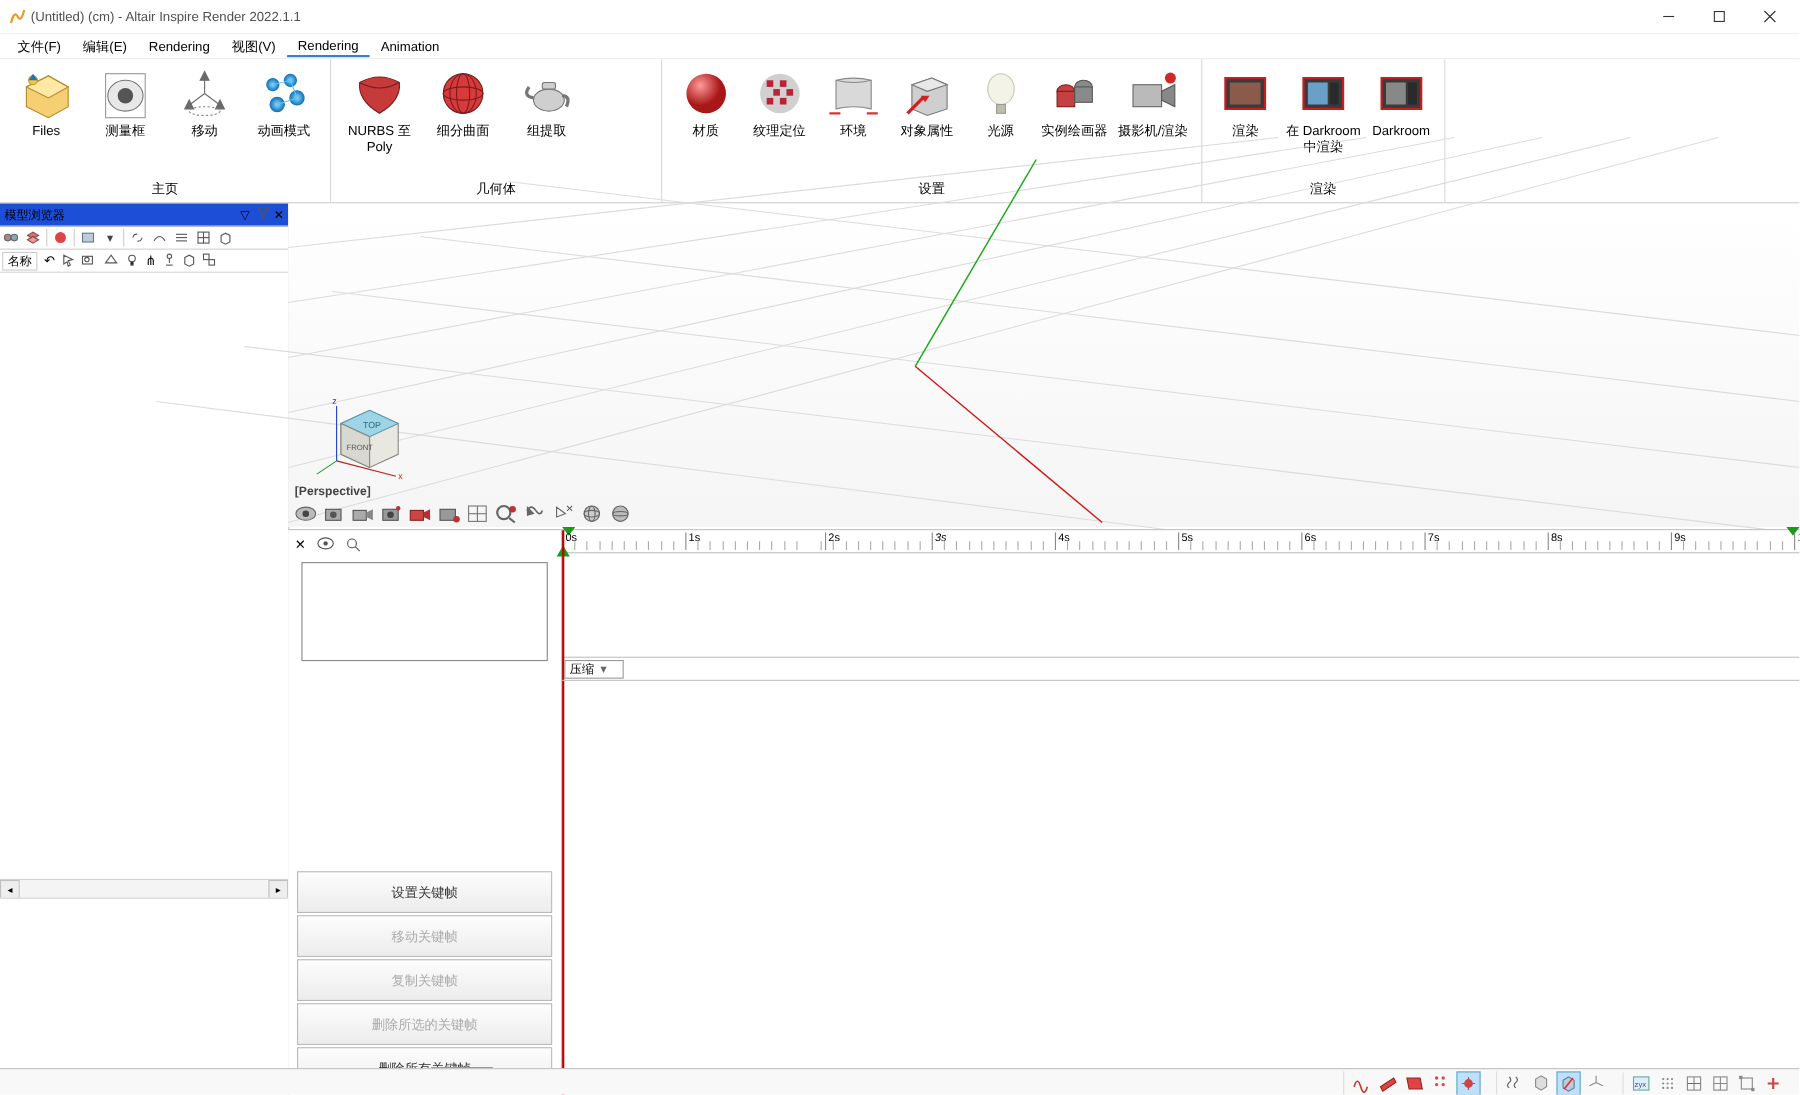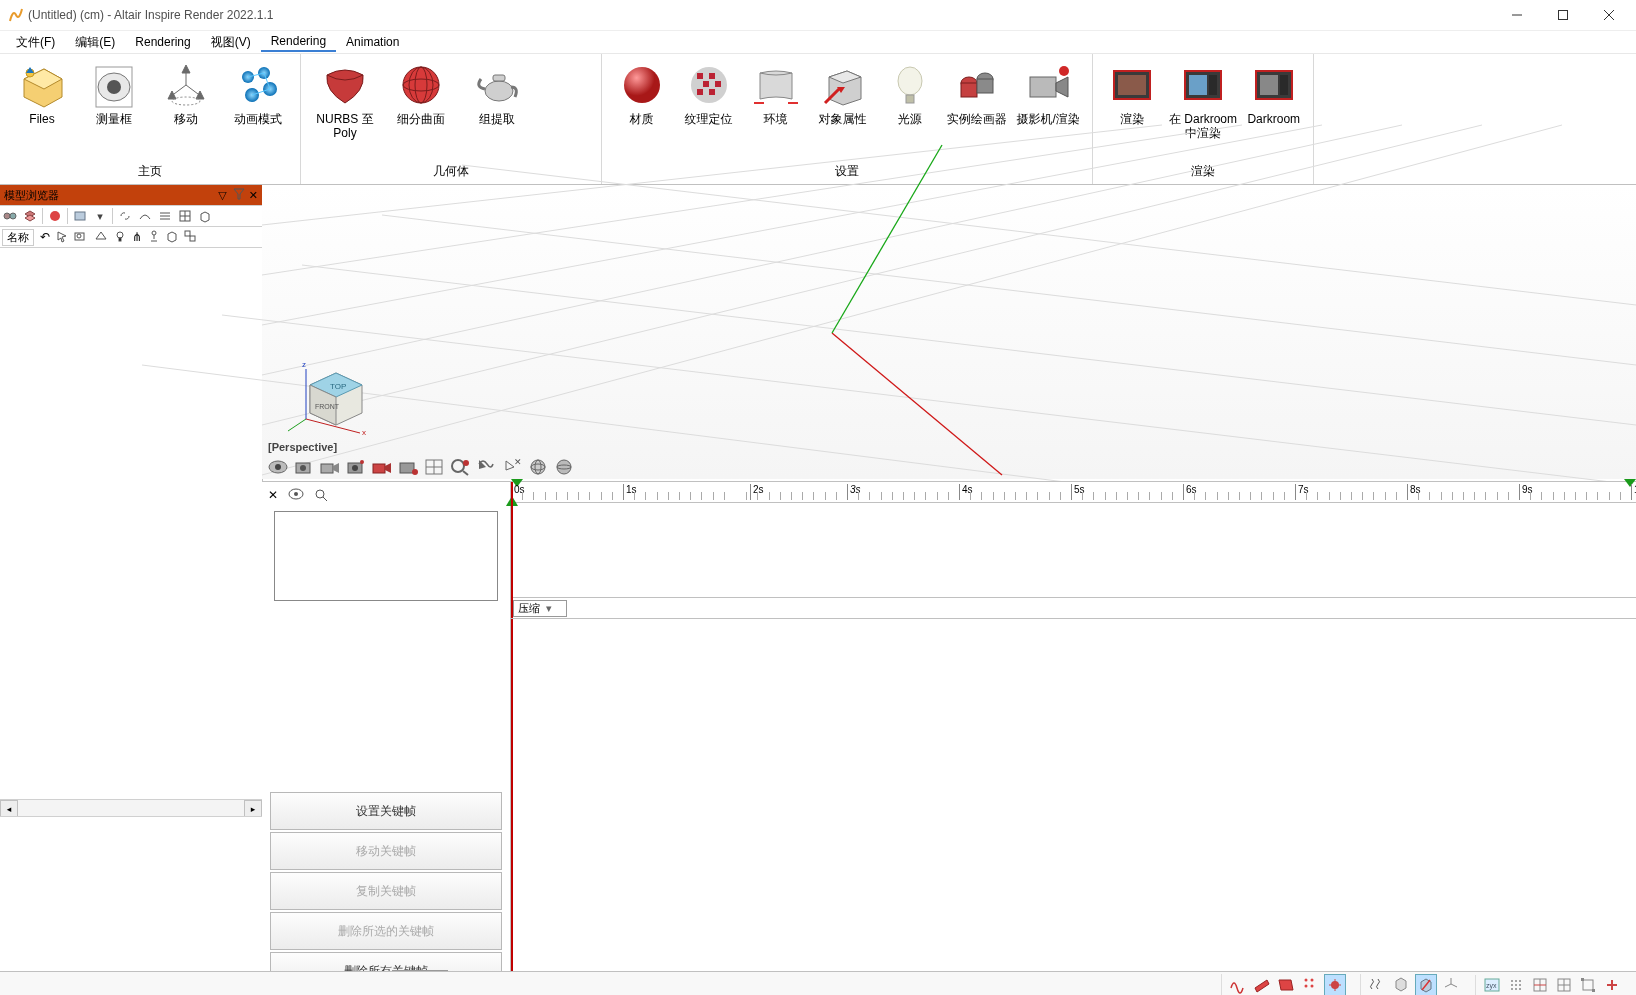--- a/index.html
+++ b/index.html
@@ -13,21 +13,21 @@
 .ribbon{height:130px;background:#fff;display:flex;border-bottom:1px solid #c0c0c0}
 .rgrp{border-right:1px solid #d8d8d8;display:flex;flex-direction:column}
 .rgrp .rrow{flex:1;display:flex;align-items:flex-start;padding:4px 6px}
 .rgrp .rlbl{text-align:center;font-size:12px;padding:2px 0 4px}
 .rbtn{display:flex;flex-direction:column;align-items:center;width:72px;padding:2px 2px;cursor:default}
 .rbtn.w{width:82px}
 .rico{width:50px;height:50px;display:flex;align-items:center;justify-content:center}
 .rbtn .rtxt{font-size:12px;text-align:center;line-height:14px;margin-top:2px}
 .body{position:relative;height:813px}
 .leftpanel{position:absolute;left:0;top:0;width:262px;height:100%;border-right:1px solid #c0c0c0;background:#fff;display:flex;flex-direction:column}
-.lp-head{height:18px;border-bottom:1px solid #d0d0d0;font-size:11px;padding:1px 4px;background:#c2410c;display:flex;align-items:center}
+.lp-head{height:18px;border-bottom:1px solid #d0d0d0;font-size:11px;padding:1px 4px;background:#1d4ed8;display:flex;align-items:center}
 .lp-head .spacer{flex:1}
 .lp-tools{height:20px;border-bottom:1px solid #d0d0d0;display:flex;align-items:center;padding:0 2px;gap:4px}
 .lp-tools .ti{width:16px;height:16px;display:flex;align-items:center;justify-content:center;font-size:11px;color:#444}
 .lp-tools2{height:20px;border-bottom:1px solid #d0d0d0;display:flex;align-items:center;padding:0 2px;gap:6px}
 .lp-tree{flex:1;background:#fff;border-bottom:1px solid #d0d0d0;position:relative}
 .lp-scroll{height:16px;background:#f0f0f0;display:flex}
 .lp-scroll .arrow{width:16px;height:16px;border:1px solid #c0c0c0;background:#eee;font-size:9px;display:flex;align-items:center;justify-content:center}
 .lp-scroll .track{flex:1;background:#f4f4f4}
 .lp-prop{height:180px;background:#fff;border-top:1px solid #d0d0d0;border-bottom:1px solid #d0d0d0}
 .vp{position:absolute;left:262px;top:0;right:0;bottom:0}

